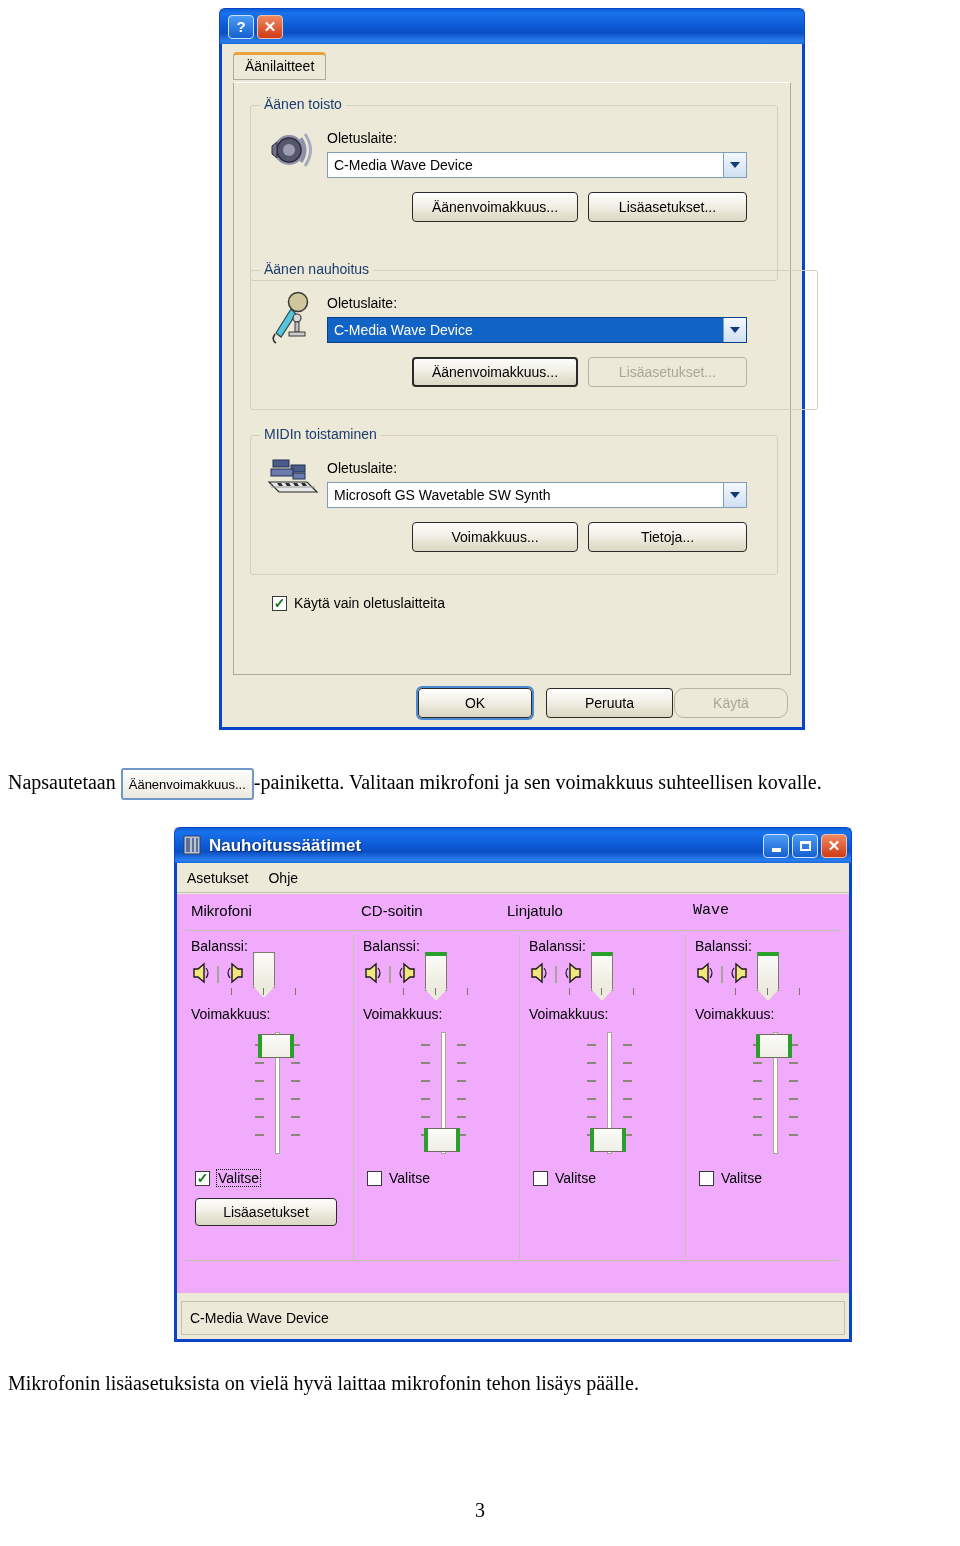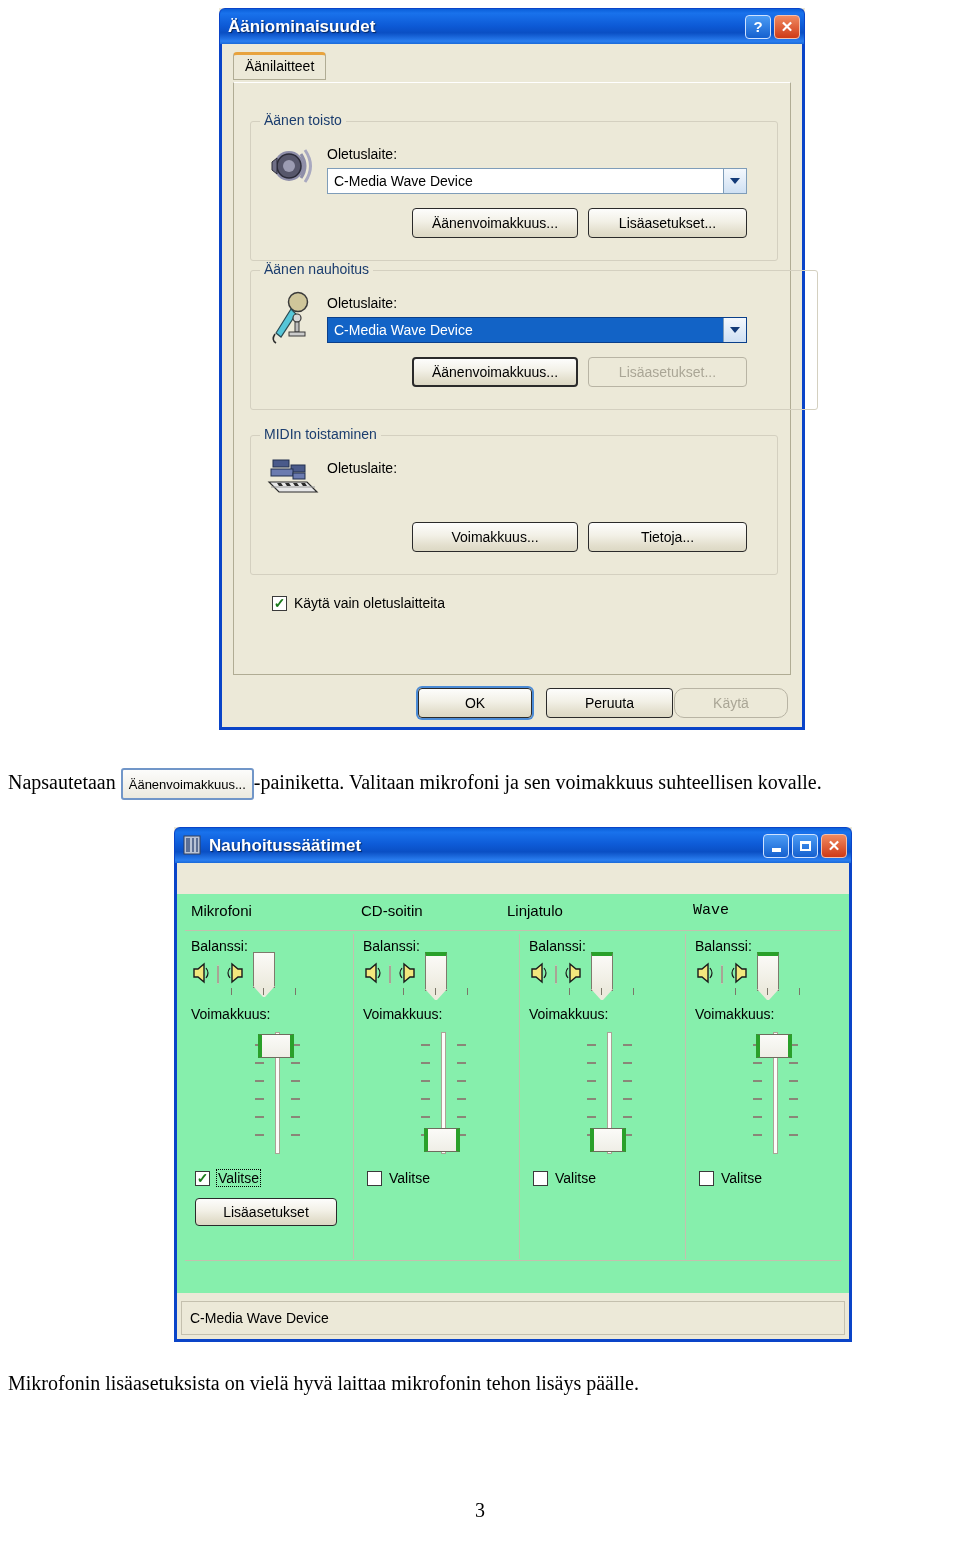--- a/index.html
+++ b/index.html
@@ -111,21 +111,21 @@
 
   
   .ico{position:absolute;}
   
   .menubar{
     position:absolute;left:0;right:0;top:0;height:30px;background:#ece9d8;
     border-bottom:1px solid #c4c0ae;
     display:flex;align-items:center;gap:20px;padding-left:10px;box-sizing:border-box;
   }
   .menuitem{font-family:"Liberation Sans",sans-serif;font-size:14px;color:#000;}
-  .mixbody{position:absolute;left:0;right:0;top:31px;bottom:46px;background:#86efac;text-align:center;}
+  .mixbody{position:absolute;left:0;right:0;top:31px;bottom:46px;background:#f0abfc;text-align:center;}
   .chanhead{position:absolute;top:8px;font-family:"Liberation Sans",sans-serif;font-size:15px;color:#000;}
   .headrule{position:absolute;left:8px;right:8px;top:36px;height:1px;background:#c4c0ae;}
   .vsep{position:absolute;top:40px;bottom:34px;width:1px;background:#c4c0ae;}
   .colhrule{position:absolute;left:8px;right:8px;height:1px;background:#c4c0ae;}
   .balwrap{position:absolute;display:flex;align-items:center;}
   .baltrack{position:relative;width:92px;height:6px;background:#fbfaf6;border:1px solid #a9a495;border-radius:2px;}
   .balthumb{
     position:absolute;top:-14px;width:20px;height:34px;
     background:linear-gradient(180deg,#fbfaf7,#eceadd);
     border:1px solid #7e7a6c;
@@ -169,36 +169,35 @@
     position:absolute;left:0;right:0;bottom:24px;text-align:center;
     font-family:"Liberation Serif",serif;font-size:20px;color:#000;
   }
 </style>
 </head>
 <body>
 
 <div class="xp-window" style="left:219px;top:8px;width:586px;height:722px;">
 
   <div class="xp-titlebar" style="width:586px;">
-    <span class="xp-title">Ääniominaisuudet</span>
     <span class="tb-btns">
       <span class="tb-btn tb-help">?</span>
       <span class="tb-btn tb-close">✕</span>
     </span>
   </div>
 
   <div class="xp-frame" style="position:absolute;left:0;top:36px;width:586px;height:686px;">
 
     <div class="tabstrip">
       <span class="tab">Äänilaitteet</span>
     </div>
 
     <div class="tabbody">
 
-      <div class="group" style="left:16px;top:38px;width:528px;height:140px;">
+      <div class="group" style="left:16px;top:22px;width:528px;height:176px;">
         <span class="legend">Äänen toisto</span>
 
         <span class="ico" style="left:14px;top:22px;">
           <svg width="50" height="48" viewBox="0 0 50 48">
             <ellipse cx="24" cy="22" rx="15" ry="15" fill="#8e8ea8"></ellipse>
             <ellipse cx="24" cy="22" rx="12" ry="12" fill="#57576b" stroke="#2b2b38" stroke-width="1.5"></ellipse>
             <ellipse cx="24" cy="22" rx="6" ry="6" fill="#9c9cb2"></ellipse>
             <path d="M12 14 L7 18 L7 26 L12 30 Z" fill="#6f6f86" stroke="#2b2b38" stroke-width="1"></path>
             <path d="M36 10 q8 12 0 24" stroke="#8e8ea8" stroke-width="3" fill="none"></path>
             <path d="M40 6 q11 16 0 32" stroke="#a9a9c0" stroke-width="3" fill="none"></path>
@@ -258,20 +257,26 @@
             <path d="M10 27 L14 27 L16 30 L12 30 Z" fill="#2b2b2b"></path>
             <path d="M18 27 L22 27 L24 30 L20 30 Z" fill="#2b2b2b"></path>
             <path d="M26 27 L30 27 L32 30 L28 30 Z" fill="#2b2b2b"></path>
             <path d="M34 27 L38 27 L40 30 L36 30 Z" fill="#2b2b2b"></path>
             <path d="M4 31 L48 31" stroke="#9a9a9a" stroke-width="1"></path>
           </svg>
         </span>
 
         <span class="lbl" style="position:absolute;left:76px;top:24px;">Oletuslaite:</span>
 
+        <div class="combo" style="left:76px;top:46px;width:420px;">
+          <span>Microsoft GS Wavetable SW Synth</span>
+          <span class="arrow">
+              <i class="caret"></i>
+            </span>
+        </div>
 
         <div class="btn" style="left:161px;top:86px;width:166px;">Voimakkuus...</div>
         <div class="btn" style="left:337px;top:86px;width:159px;">Tietoja...</div>
       </div>
 
       <div class="cbx" style="left:38px;top:512px;">
         <span class="box">
             <span class="tick">✓</span>
           </span>
         <span class="txt">Käytä vain oletuslaitteita</span>
@@ -307,20 +312,24 @@
         </span>
       <span class="tb-btn tb-max">
           <i class="glyph-max"></i>
         </span>
       <span class="tb-btn tb-close">✕</span>
     </span>
   </div>
 
   <div class="xp-frame" style="position:absolute;left:0;top:36px;width:678px;height:479px;">
 
+    <div class="menubar">
+      <span class="menuitem">Asetukset</span>
+      <span class="menuitem">Ohje</span>
+    </div>
 
     <div class="mixbody">
 
       <span class="chanhead" style="left:14px;">Mikrofoni</span>
       <span class="chanhead" style="left:184px;">CD-soitin</span>
       <span class="chanhead" style="left:330px;">Linjatulo</span>
       <span class="chanhead" style="left:516px;font-family:Liberation Mono, monospace;">Wave</span>
       <div class="headrule"></div>
 
       <div class="vsep" style="left:176px;"></div>

